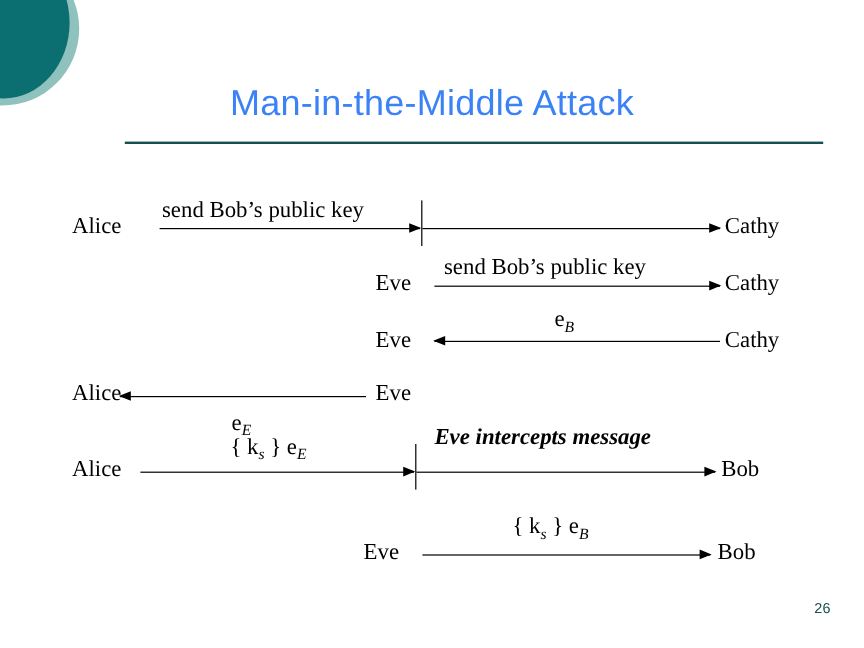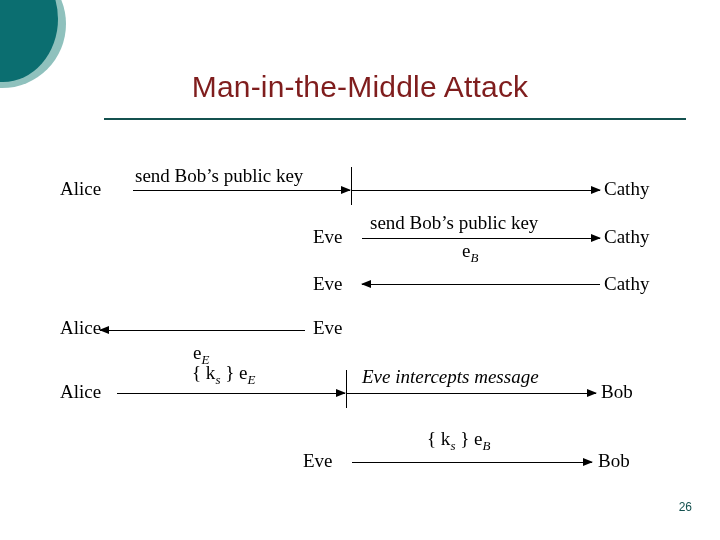--- a/index.html
+++ b/index.html
@@ -36,21 +36,21 @@
   }
 
   .slide-title {
     position: absolute;
     left: 0;
     top: 70px;
     width: 720px;
     text-align: center;
     font-family: "Liberation Sans", sans-serif;
     font-size: 30px;
-    color: #7f1d1d;
+    color: #3b82f6;
     letter-spacing: 0.2px;
   }
   .title-rule {
     position: absolute;
     left: 104px;
     top: 118px;
     width: 582px;
     height: 2px;
     background: #14514f;
   }
@@ -133,34 +133,34 @@
   <div class="vbar" style="left:351px; top:167px; height:38px;"></div>
   <div class="arrow" style="left:352px; top:190px; width:248px;"></div>
   <div class="lbl" style="left:604px; top:178px;">Cathy</div>
 
   <div class="lbl" style="left:313px; top:226px;">Eve</div>
   <div class="lbl" style="left:370px; top:212px;">send Bob’s public key</div>
   <div class="arrow" style="left:362px; top:238px; width:238px;"></div>
   <div class="lbl" style="left:604px; top:226px;">Cathy</div>
 
   <div class="lbl" style="left:313px; top:273px;">Eve</div>
-  <div class="lbl" style="left:462px; top:240px;"><span>e</span><span class="sub">B</span></div>
+  <div class="lbl" style="left:462px; top:256px;"><span>e</span><span class="sub">B</span></div>
   <div class="arrow left" style="left:362px; top:284px; width:238px;"></div>
   <div class="lbl" style="left:604px; top:273px;">Cathy</div>
 
   <div class="lbl" style="left:60px; top:317px;">Alice</div>
   <div class="lbl" style="left:193px; top:298px;margin-top:44px;"><span>e</span><span class="sub">E</span></div>
   <div class="arrow left" style="left:100px; top:330px; width:205px;"></div>
   <div class="lbl" style="left:313px; top:317px;">Eve</div>
 
   <div class="lbl" style="left:60px; top:381px;">Alice</div>
   <div class="lbl" style="left:172px; top:362px;margin-left:20px;"><span>{ k</span><span class="sub">s</span><span> } e</span><span class="sub">E</span></div>
   <div class="arrow" style="left:117px; top:393px; width:228px;"></div>
   <div class="vbar" style="left:346px; top:370px; height:38px;"></div>
-  <div class="lbl ital" style="left:362px; top:366px;">Eve intercepts message</div>
+  <div class="lbl ital" style="left:362px; top:354px;font-weight:bold;">Eve intercepts message</div>
   <div class="arrow" style="left:347px; top:393px; width:249px;"></div>
   <div class="lbl" style="left:601px; top:381px;">Bob</div>
 
   <div class="lbl" style="left:303px; top:450px;">Eve</div>
   <div class="lbl" style="left:427px; top:428px;"><span>{ k</span><span class="sub">s</span><span> } e</span><span class="sub">B</span></div>
   <div class="arrow" style="left:352px; top:462px; width:240px;"></div>
   <div class="lbl" style="left:598px; top:450px;">Bob</div>
 
 </div>
 

